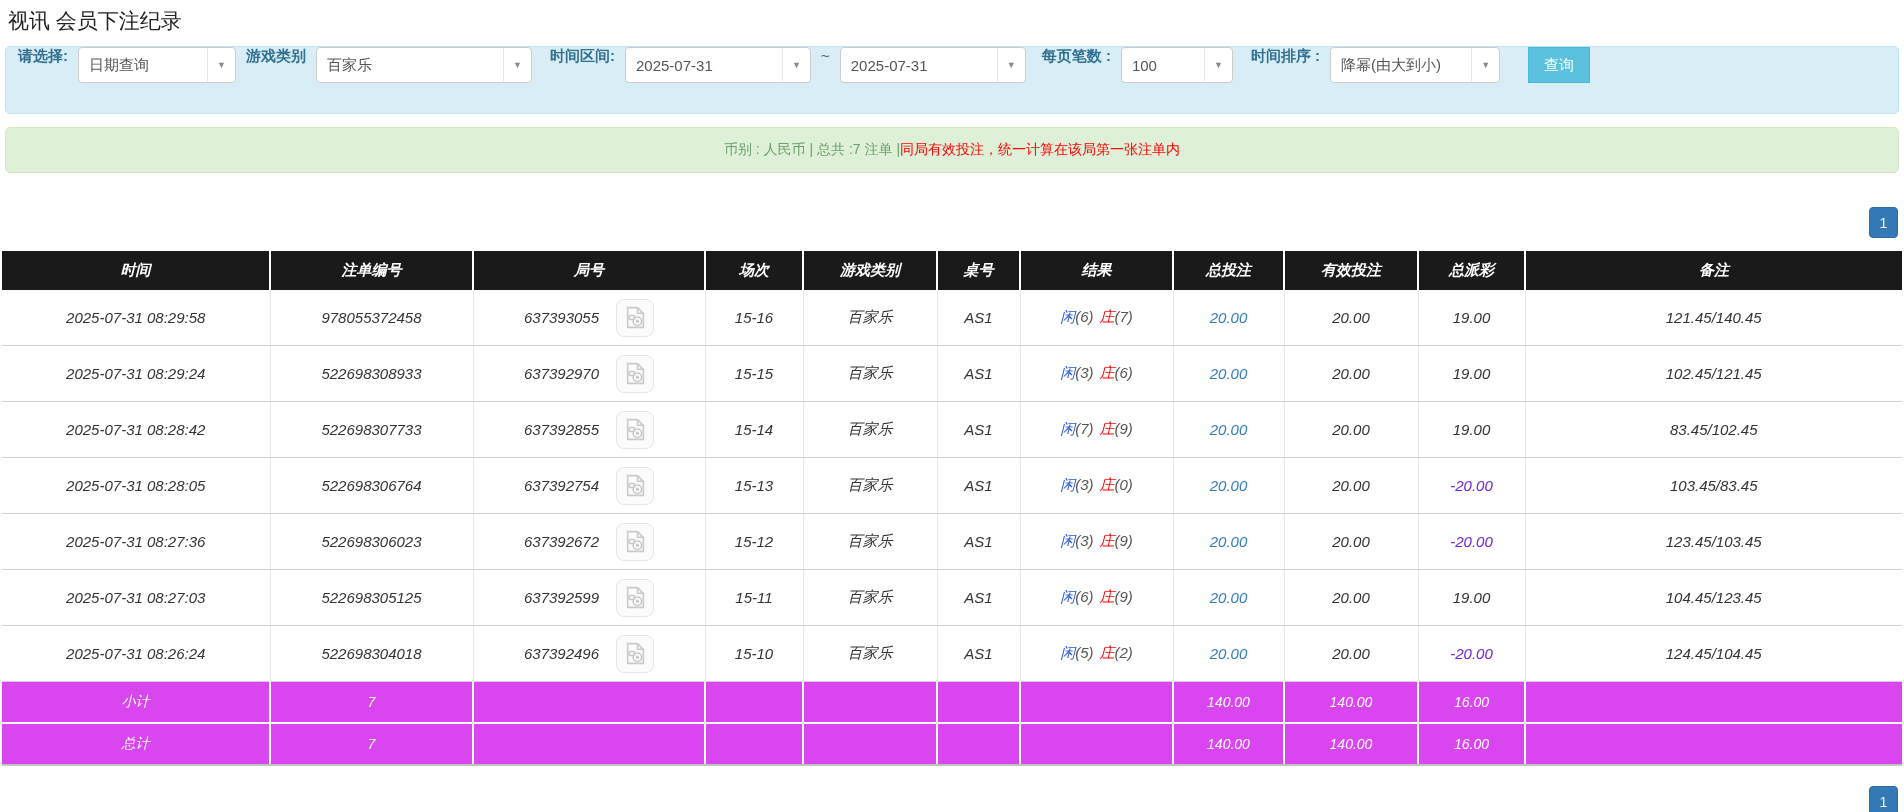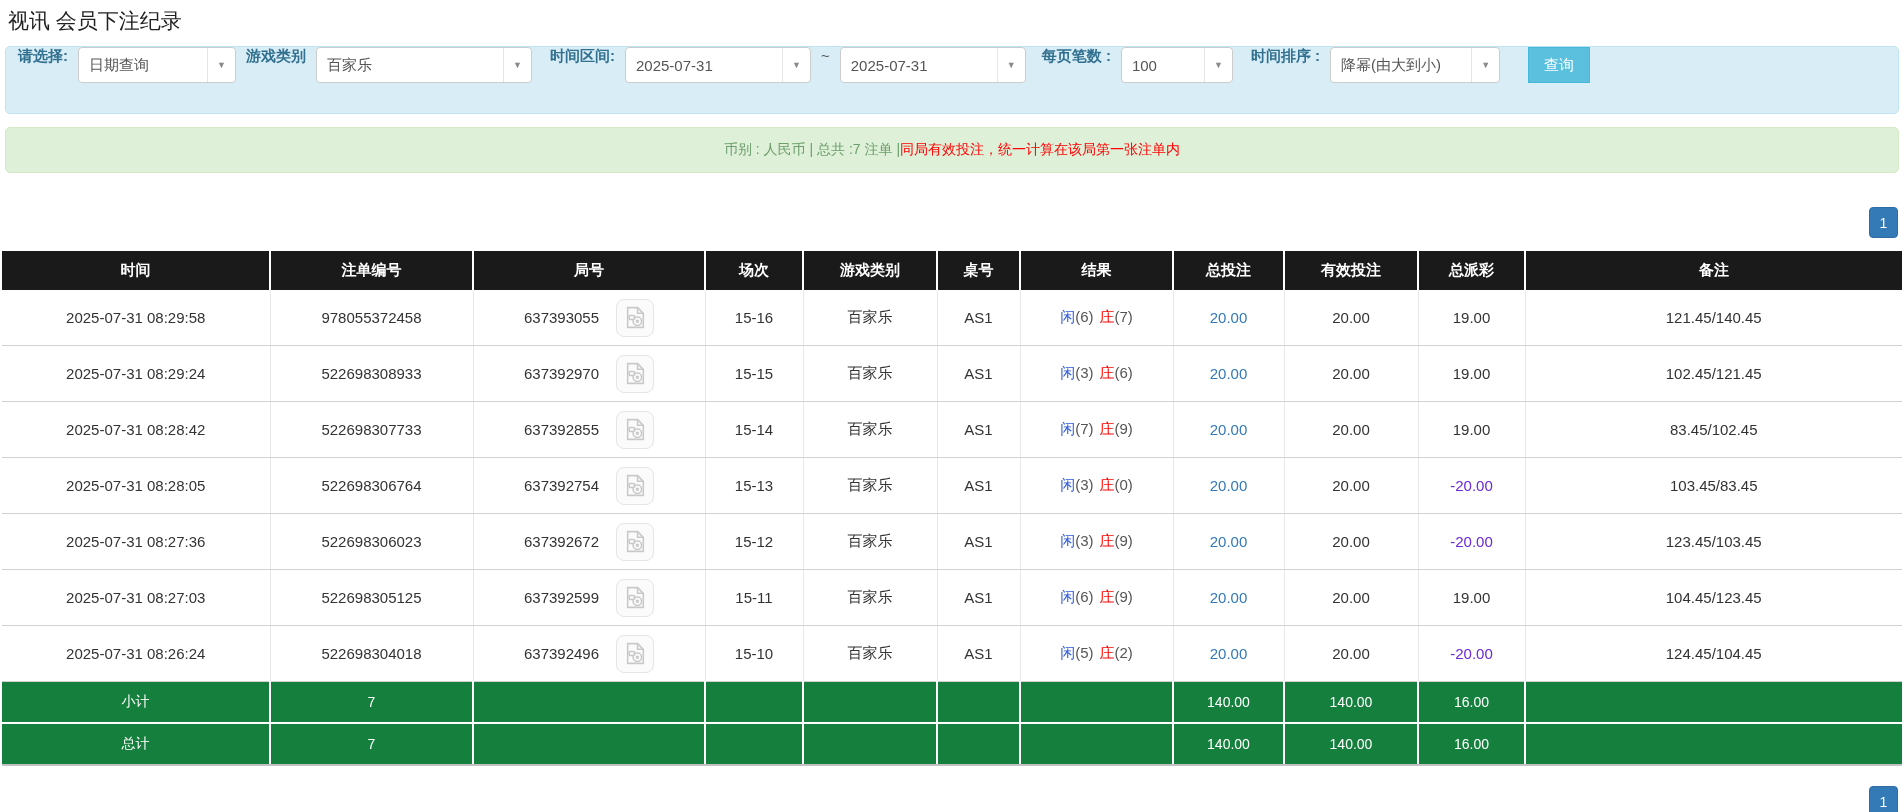--- a/index.html
+++ b/index.html
@@ -27,26 +27,26 @@
   .info-left{color:#6b9e6b;}
   .info-right{color:#ff0000;font-family:Liberation Serif, serif;}
 
   
   .pager{display:flex;justify-content:flex-end;margin:34px 6px 13px 0;}
   .pager.bottom{margin:20px 6px 0 0;}
   .page-btn{min-width:29px;height:31px;background:#337ab7;border:1px solid #2e6da4;border-radius:4px;
             color:#fff;font-size:14px;cursor:pointer;}
 
   
-  table.records{width:1900px;margin:0 2px;border-collapse:collapse;table-layout:fixed;font-size:15px;color:#333;}
+  table.records{width:1900px;margin:0 2px;border-collapse:collapse;table-layout:fixed;font-size:15px;color:#333;font-style:italic;}
   thead th{background:#1a1a1a;color:#fff;font-weight:bold;height:37px;border-right:2px solid #fff;font-size:15px;}
   thead th:last-child{border-right:none;}
   tbody td{height:53px;text-align:center;border-bottom:1px solid #d2d2d2;border-right:1px solid #e7e7e7;background:#fff;}
   tbody td:last-child{border-right:none;}
-  tfoot td{background:#15803d;color:#fff;height:38px;text-align:center;border-right:2px solid #fff;
+  tfoot td{background:#d946ef;color:#fff;height:38px;text-align:center;border-right:2px solid #fff;
            border-bottom:2px solid #fff;font-size:14px;}
   tfoot td:last-child{border-right:none;}
   tfoot tr:last-child td{border-bottom:2px solid #c2c2c2;}
 
   .res-p{color:#2e58d8;}
   .res-b{color:#ff0000;margin-left:6px;}
   .res-n{color:#555;}
   .bet-link{color:#337ab7;cursor:pointer;text-decoration:none;}
   .neg{color:#6d28d9;}
   .round-wrap{display:inline-flex;align-items:center;gap:17px;}

